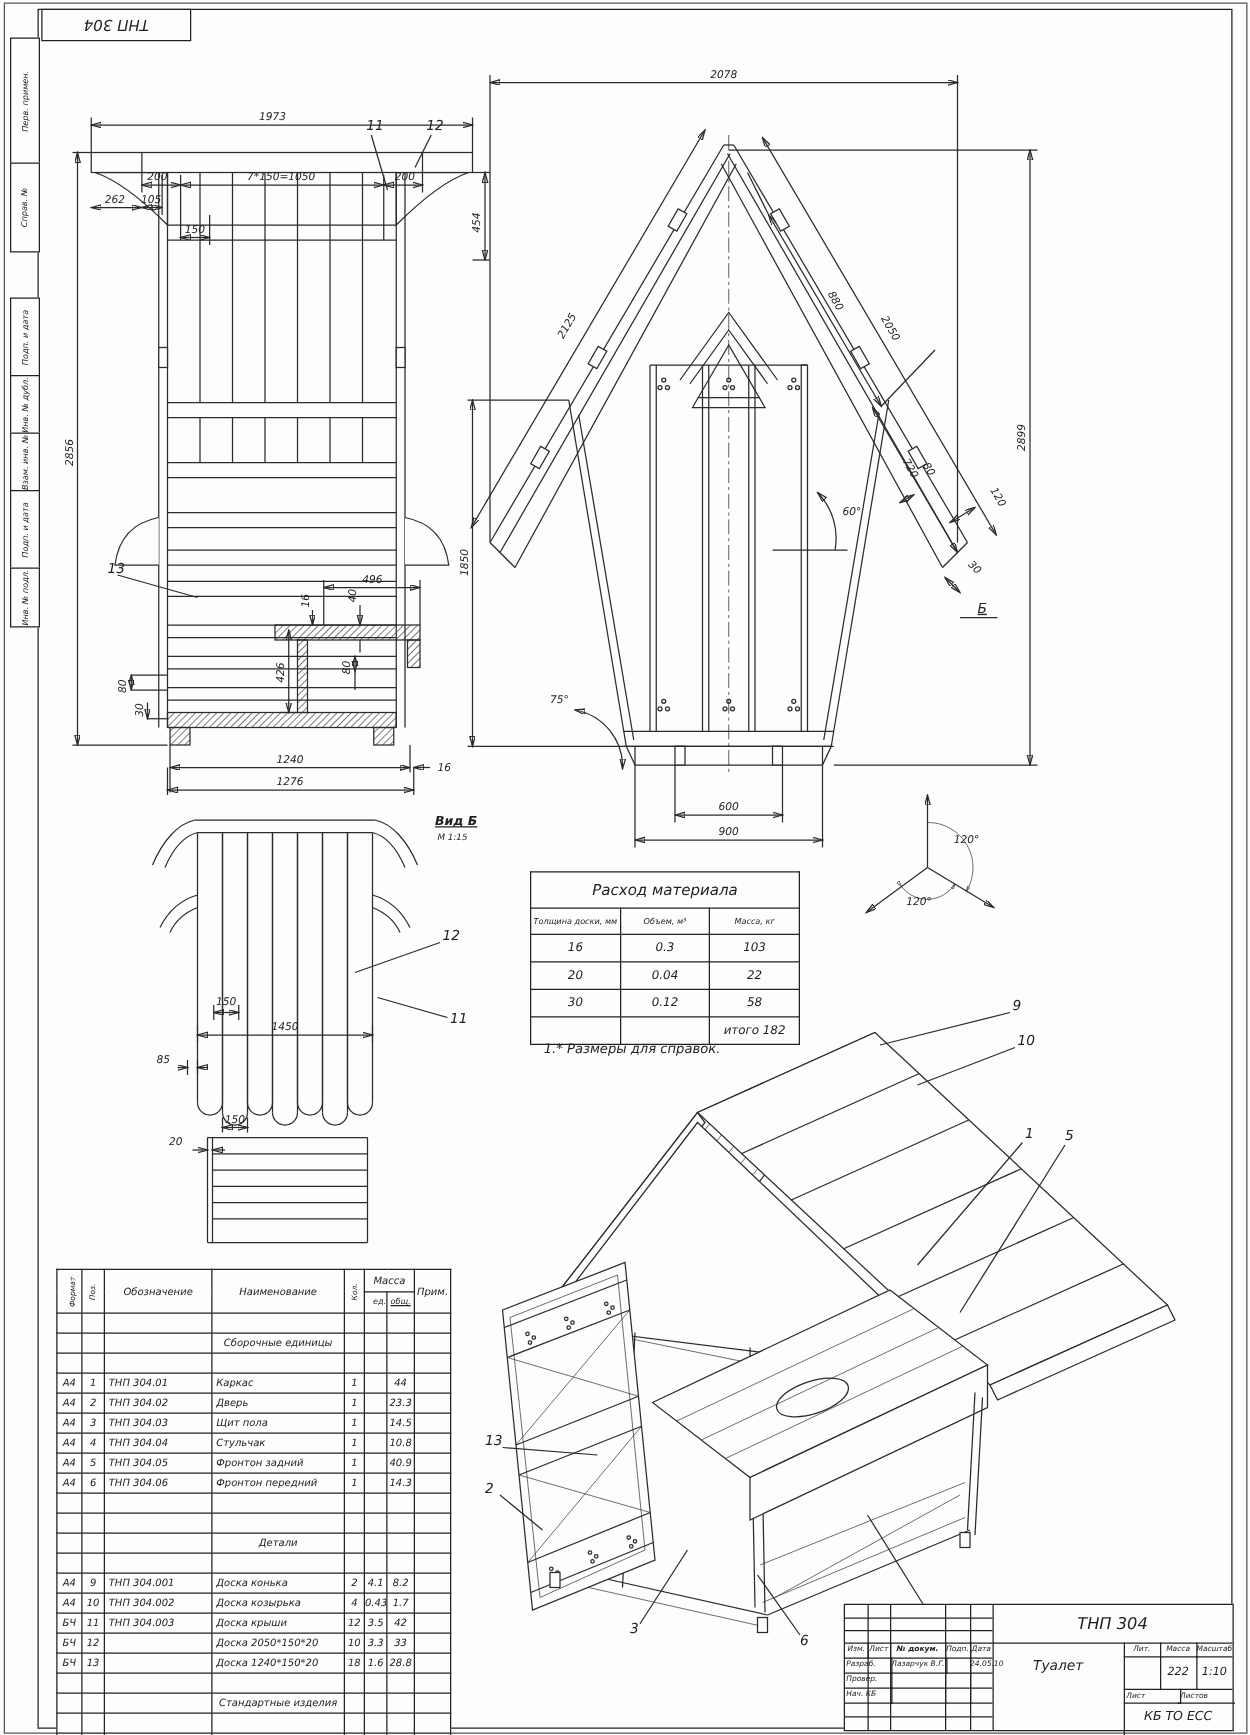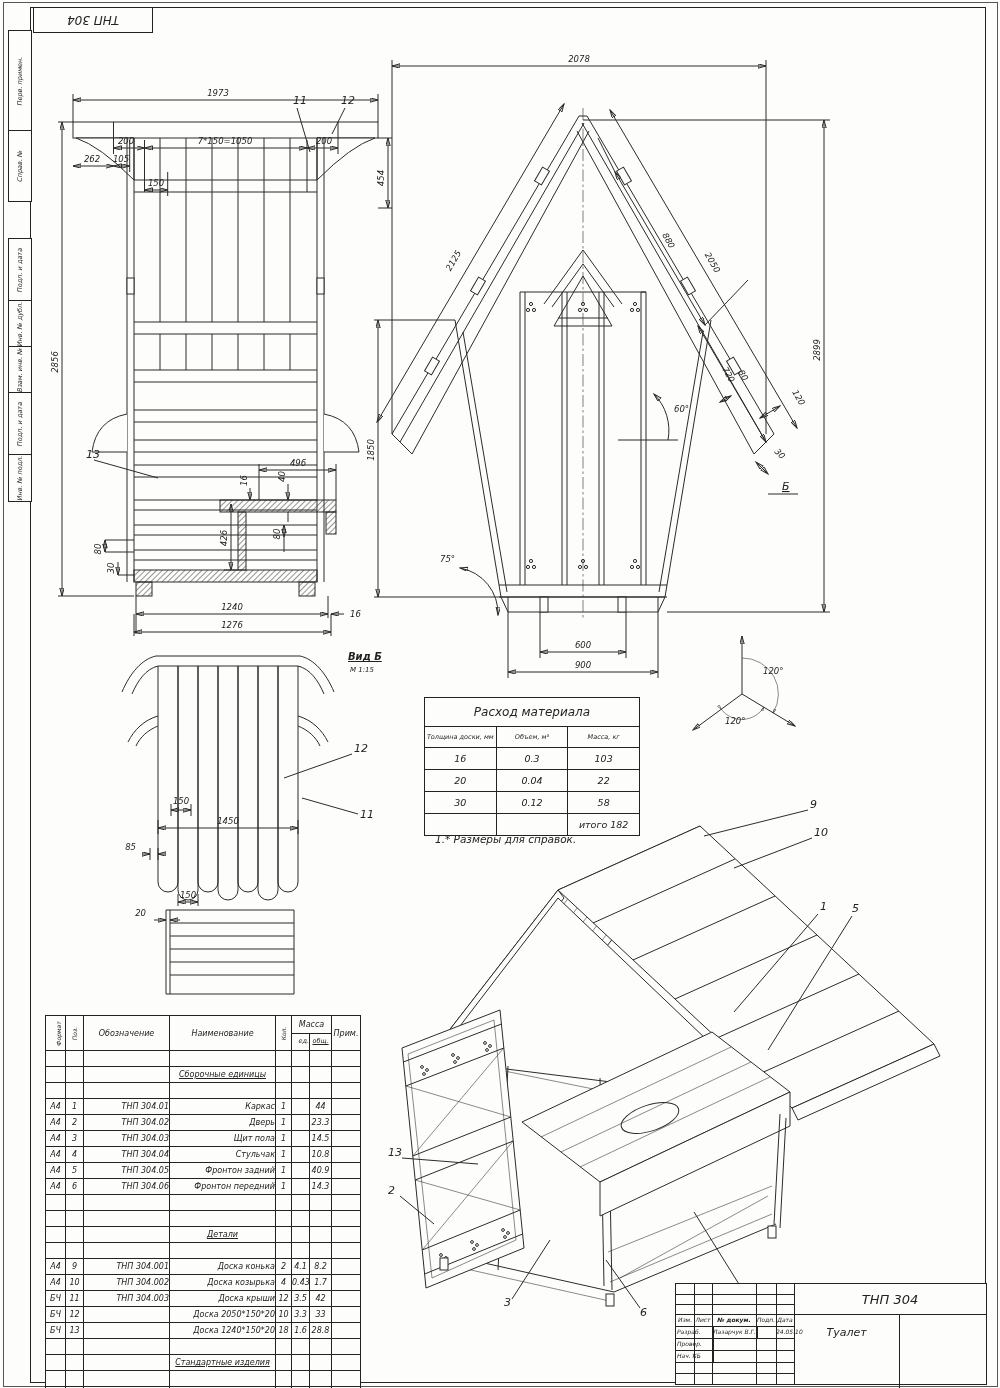--- a/index.html
+++ b/index.html
@@ -17,22 +17,22 @@
   .ttl{font-size:10px;font-weight:bold;}
   .dd{stroke-dasharray:12 3 2.5 3;stroke-width:.6;}
   
   .mat{border-collapse:collapse;table-layout:fixed;background:#fdfdfc;}
   .mat td,.mat th{border:1px solid #222;font-style:italic;font-weight:normal;text-align:center;overflow:hidden;white-space:nowrap;}
   .mat .t{font-size:12px;height:26px;border-bottom:1.4px solid #222;margin-left:20px;}
   .mat .h{font-size:6.5px;height:18px;}
   .mat .r{font-size:9.5px;height:19px;}
   .bom{border-collapse:collapse;table-layout:fixed;background:#fdfdfc;}
   .bom td,.bom th{border:1px solid #222;font-style:italic;font-weight:normal;font-size:8px;text-align:center;padding:0;overflow:hidden;white-space:nowrap;height:15px;line-height:15px;}
-  .bom .nm{text-align:right;padding-left:3px;font-style:italic;}
-  .bom .sec{text-align:center;text-decoration:underline;}
+  .bom .nm{text-align:left;padding-left:3px;font-style:italic;}
+  .bom .sec{text-align:center;}
   .rot{transform:rotate(-90deg);font-size:6.5px;font-style:italic;white-space:nowrap;}
   .mcell{position:absolute;left:8px;width:22px;border:1px solid #222;display:flex;align-items:center;justify-content:center;background:#fdfdfc;}
   .tb-lab{font-size:6px;font-style:italic;}
   .tb-val{font-size:9px;font-style:italic;}
   .tb-big{font-size:13px;font-style:italic;}
   .ustamp{display:flex;align-items:center;justify-content:center;}
 </style>
 </head>
 <body>
 
@@ -880,14 +880,27 @@
       <div class="abs" style="left:80px;top:0;width:20px;height:100px;border-right:1px solid #222;"></div>
     </div>
     <div class="abs" style="left:118px;top:0;width:0;height:100px;border-left:1.4px solid #222;"></div>
 
     <div class="abs" style="left:118px;top:0;width:192px;height:30px;border-bottom:1.4px solid #222;display:flex;align-items:center;justify-content:center;">
       <span class="tb-big">ТНП 304</span>
     </div>
     <div class="abs" style="left:118px;top:30px;width:105px;height:70px;border-right:1.4px solid #222;display:flex;align-items:flex-start;justify-content:center;padding-top:12px;">
       <span style="font-size:11px;font-style:italic;">Туалет</span>
     </div>
+    <div class="abs" style="left:223px;top:30px;width:87px;height:70px;">
+      <div class="abs tb-lab" style="left:0;top:0;width:29px;height:11px;border-bottom:1px solid #222;border-right:1px solid #222;text-align:center;line-height:11px;">Лит.</div>
+      <div class="abs tb-lab" style="left:29px;top:0;width:29px;height:11px;border-bottom:1px solid #222;border-right:1px solid #222;text-align:center;line-height:11px;">Масса</div>
+      <div class="abs tb-lab" style="left:58px;top:0;width:29px;height:11px;border-bottom:1px solid #222;text-align:center;line-height:11px;">Масштаб</div>
+      <div class="abs" style="left:0;top:11px;width:29px;height:26px;border-bottom:1px solid #222;border-right:1px solid #222;"></div>
+      <div class="abs tb-val" style="left:29px;top:11px;width:29px;height:26px;border-bottom:1px solid #222;border-right:1px solid #222;text-align:center;line-height:26px;">222</div>
+      <div class="abs tb-val" style="left:58px;top:11px;width:29px;height:26px;border-bottom:1px solid #222;text-align:center;line-height:26px;">1:10</div>
+      <div class="abs tb-lab" style="left:0;top:37px;width:43px;height:11px;border-bottom:1px solid #222;border-right:1px solid #222;line-height:11px;padding-left:2px;">Лист</div>
+      <div class="abs tb-lab" style="left:43px;top:37px;width:44px;height:11px;border-bottom:1px solid #222;line-height:11px;padding-left:2px;">Листов</div>
+      <div class="abs" style="left:0;top:48px;width:87px;height:22px;display:flex;align-items:center;justify-content:center;">
+        <span style="font-size:10px;font-style:italic;">КБ ТО ЕСС</span>
+      </div>
+    </div>
   </div>
 </div>
 
 </body></html>

